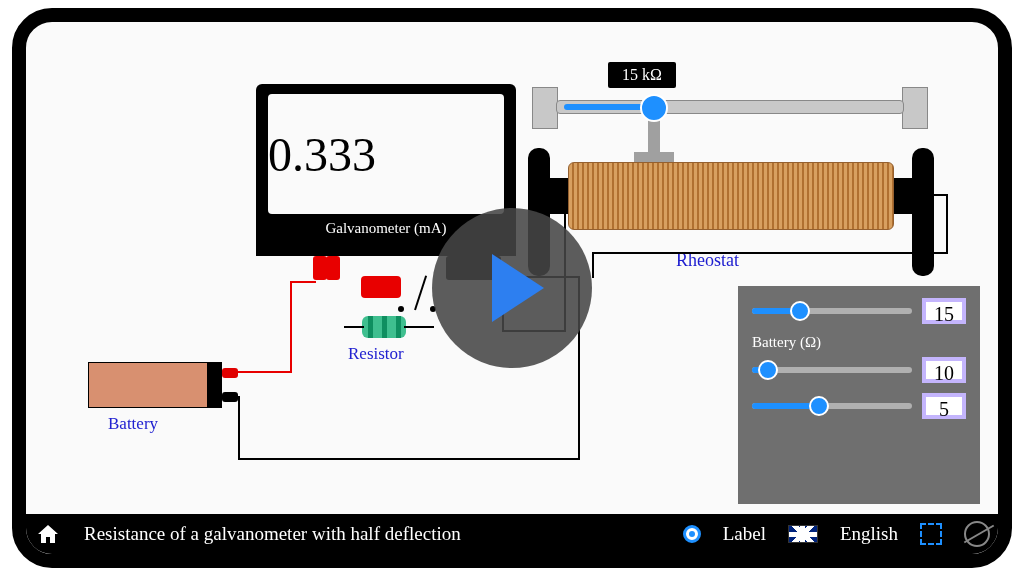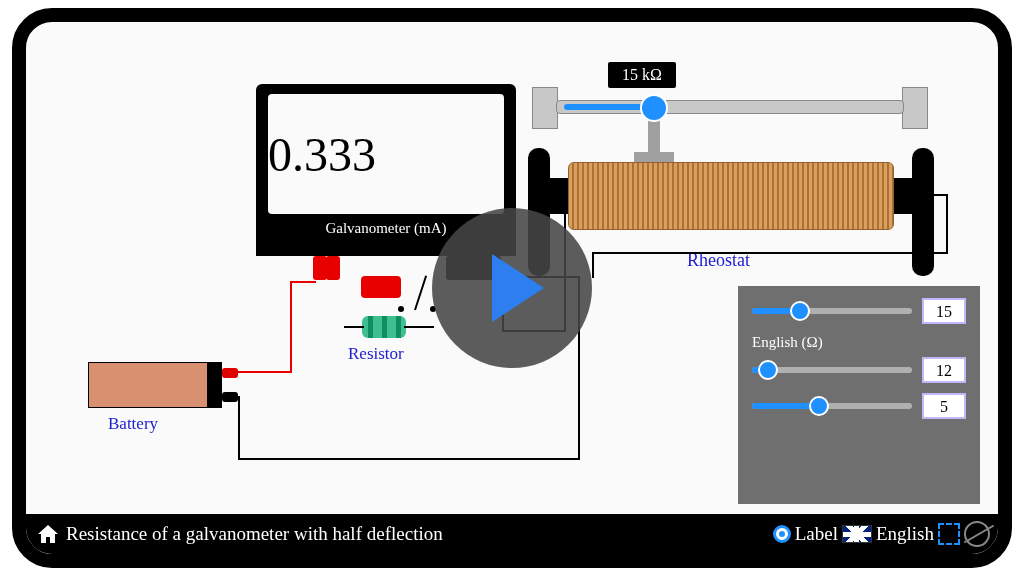--- a/index.html
+++ b/index.html
@@ -46,38 +46,38 @@
   .rheo-slider-arm { position: absolute; top: 98px; width: 12px; height: 38px; background: #a0a0a0; }
   .rheo-slider-foot { position: absolute; top: 130px; width: 40px; height: 14px; background: #a0a0a0; }
   .rheo-endcap-l { position: absolute; left: 506px; top: 65px; width: 26px; height: 42px; background: #c8c8c8; border: 1px solid #888; }
   .rheo-endcap-r { position: absolute; left: 876px; top: 65px; width: 26px; height: 42px; background: #c8c8c8; border: 1px solid #888; }
 
   .rheo-coil { position: absolute; left: 542px; top: 140px; width: 326px; height: 68px; background: repeating-linear-gradient(90deg, #d8a060 0 3px, #b07030 3px 5px); border-radius: 6px; border: 1px solid #946030; }
   .rheo-axle-l { position: absolute; left: 514px; top: 156px; width: 30px; height: 36px; background: #000; }
   .rheo-axle-r { position: absolute; left: 866px; top: 156px; width: 30px; height: 36px; background: #000; }
   .rheo-disc-l { position: absolute; left: 502px; top: 126px; width: 22px; height: 128px; background: #000; border-radius: 10px; }
   .rheo-disc-r { position: absolute; left: 886px; top: 126px; width: 22px; height: 128px; background: #000; border-radius: 10px; }
-  .rheo-label { position: absolute; left: 650px; top: 228px; color: #2020d0; font-size: 18px; margin-left: 11px; }
+  .rheo-label { position: absolute; left: 650px; top: 228px; color: #2020d0; font-size: 18px; }
 
   
   .wire { position: absolute; background: #000; }
   .wire-red { position: absolute; background: #e80000; }
 
   
   .panel { position: absolute; right: 18px; top: 264px; width: 242px; height: 218px; background: #6f6f6f; padding: 12px 14px; color: #fff; font-size: 15px; }
   .panel-row { margin-bottom: 4px; }
   .panel-label { margin-bottom: 6px; display: block; }
   .slider-row { display: flex; align-items: center; gap: 10px; margin-bottom: 10px; }
   .slider-track { position: relative; flex: 1; height: 6px; background: #b0b0b0; border-radius: 3px; }
   .slider-fill { position: absolute; left: 0; top: 0; height: 6px; background: #1e90ff; border-radius: 3px; }
   .slider-thumb { position: absolute; top: -7px; width: 20px; height: 20px; background: #1e90ff; border: 2px solid #fff; border-radius: 50%; transform: translateX(-50%); }
-  .value-box { width: 44px; height: 26px; background: #fff; color: #000; border: 2px solid #c4b5fd; text-align: center; line-height: 24px; font-size: 16px; }
-
-  
-  .bottom-bar { position: absolute; left: 0; right: 0; bottom: 0; height: 40px; background: #000; color: #fff; display: flex; align-items: center; padding: 0 8px; gap: 4px; font-size: 19px; }
+  .value-box { width: 44px; height: 26px; background: #fff; color: #000; border: 4px solid #c4b5fd; text-align: center; line-height: 24px; font-size: 20px; }
+
+  
+  .bottom-bar { position: absolute; left: 0; right: 0; bottom: 0; height: 40px; background: #000; color: #fff; display: flex; align-items: center; padding: 0 8px; gap: 22px; font-size: 19px; }
   .home-icon { width: 28px; height: 24px; }
   .title { flex: 0 0 auto; }
   .spacer { flex: 1; }
   .label-radio { width: 18px; height: 18px; border: 3px solid #1e90ff; border-radius: 50%; background: #fff; display: inline-block; position: relative; }
   .label-radio::after { content: ""; position: absolute; left: 3px; top: 3px; width: 6px; height: 6px; background: #1e90ff; border-radius: 50%; }
   .flag { width: 30px; height: 18px; background: linear-gradient(#00247d,#00247d); position: relative; overflow: hidden; border: 1px solid #333; }
   .flag::before { content: ""; position: absolute; inset: 0; background:
     linear-gradient(45deg, transparent 42%, #fff 42% 58%, transparent 58%),
     linear-gradient(-45deg, transparent 42%, #fff 42% 58%, transparent 58%),
     linear-gradient(#fff,#fff) center/100% 5px no-repeat,
@@ -161,27 +161,27 @@
       <div class="panel-row">
         <div class="slider-row">
           <div class="slider-track">
             <div class="slider-fill" style="width:30%"></div>
             <div class="slider-thumb" style="left:30%"></div>
           </div>
           <div class="value-box">15</div>
         </div>
       </div>
       <div class="panel-row">
-        <span class="panel-label">English (Ω)</span>
+        <span class="panel-label">Battery (Ω)</span>
         <div class="slider-row">
           <div class="slider-track">
             <div class="slider-fill" style="width:10%"></div>
             <div class="slider-thumb" style="left:10%"></div>
           </div>
-          <div class="value-box">12</div>
+          <div class="value-box">10</div>
         </div>
       </div>
       <div class="panel-row">
         <div class="slider-row">
           <div class="slider-track">
             <div class="slider-fill" style="width:42%"></div>
             <div class="slider-thumb" style="left:42%"></div>
           </div>
           <div class="value-box">5</div>
         </div>

